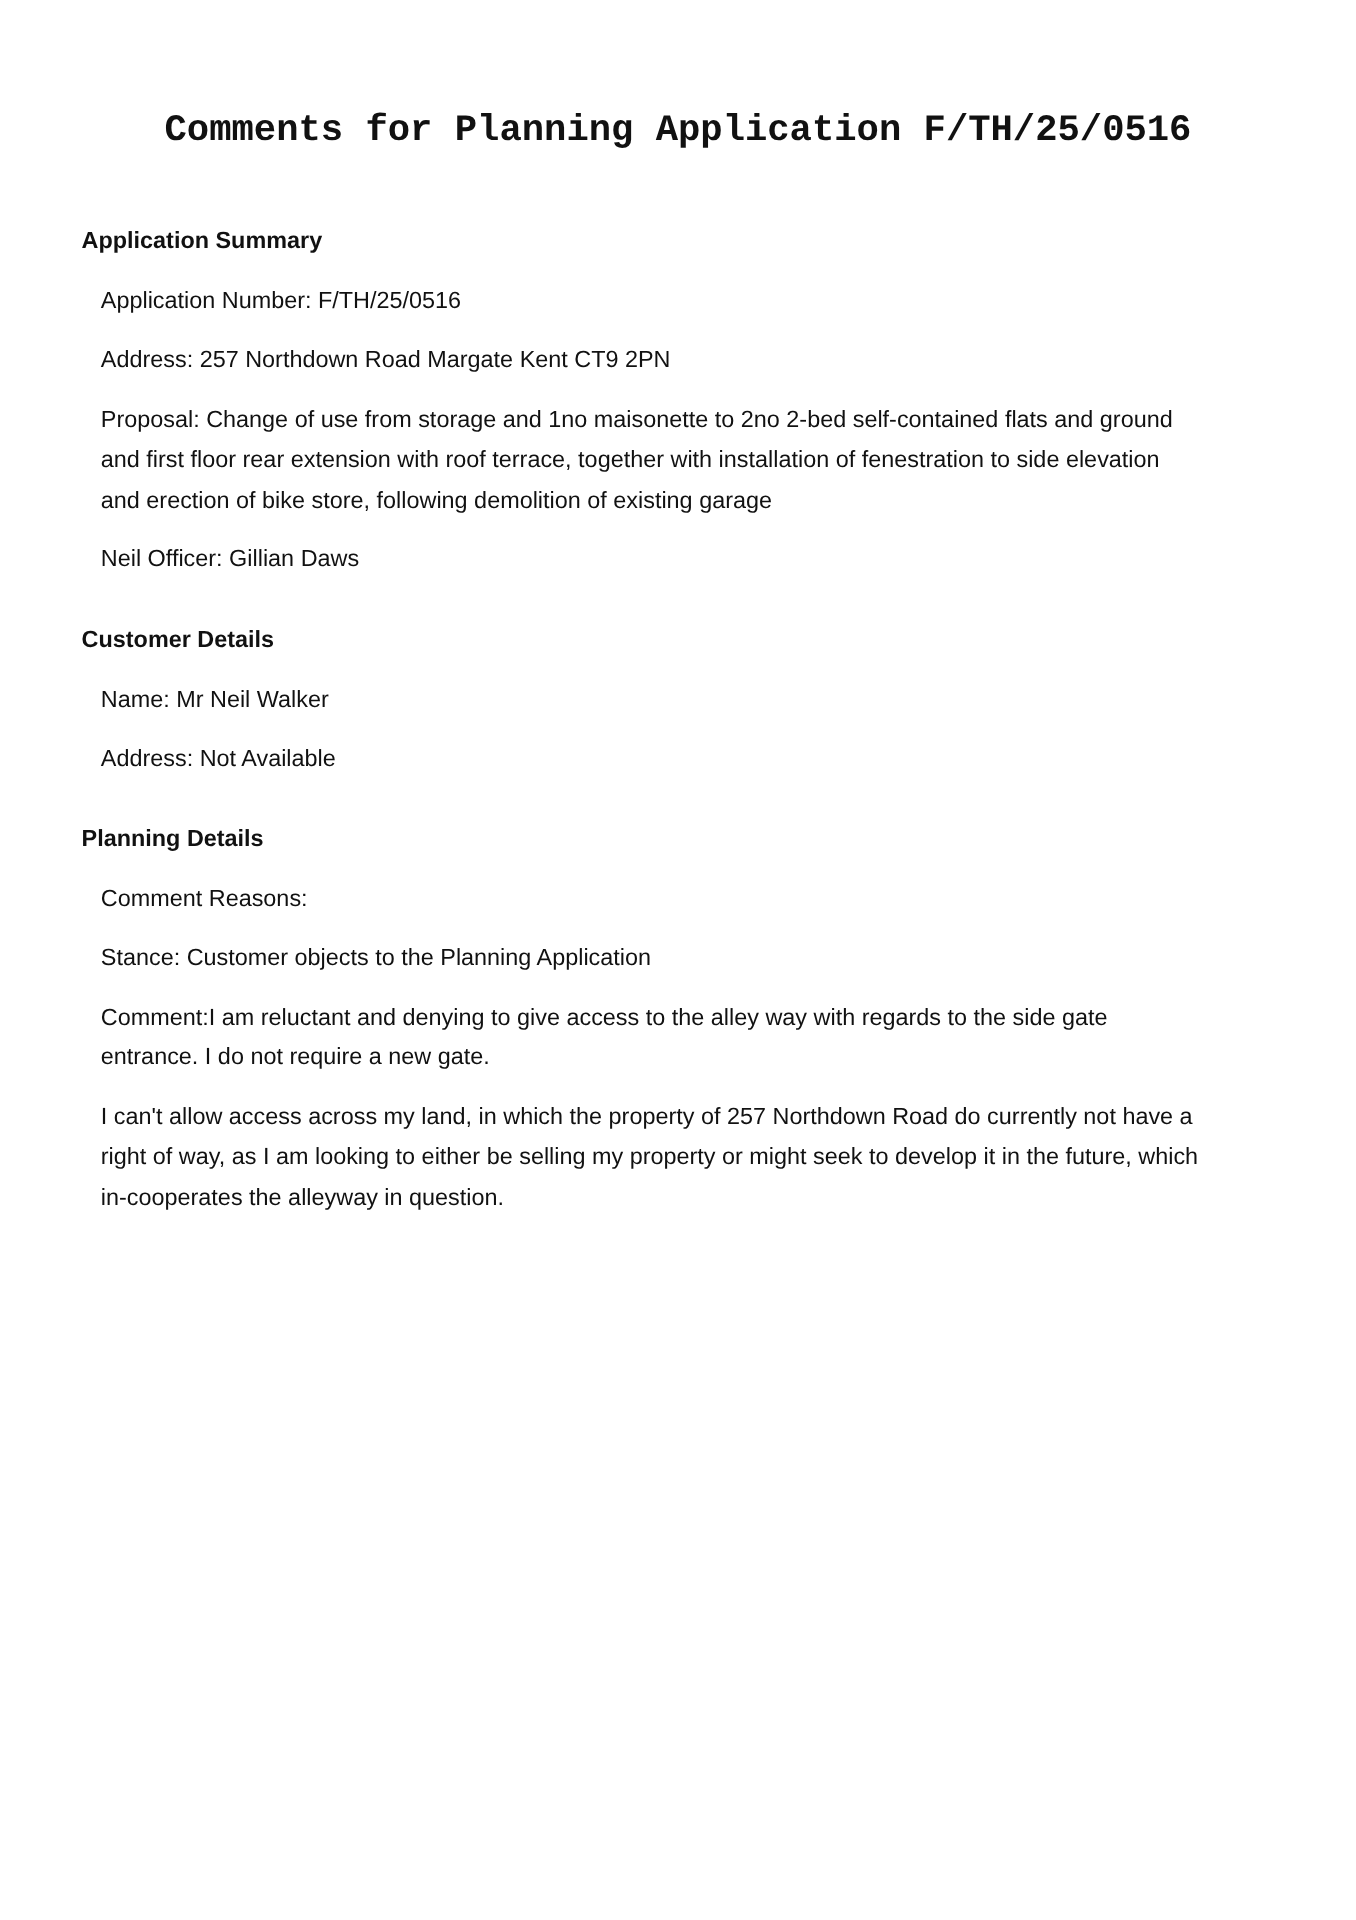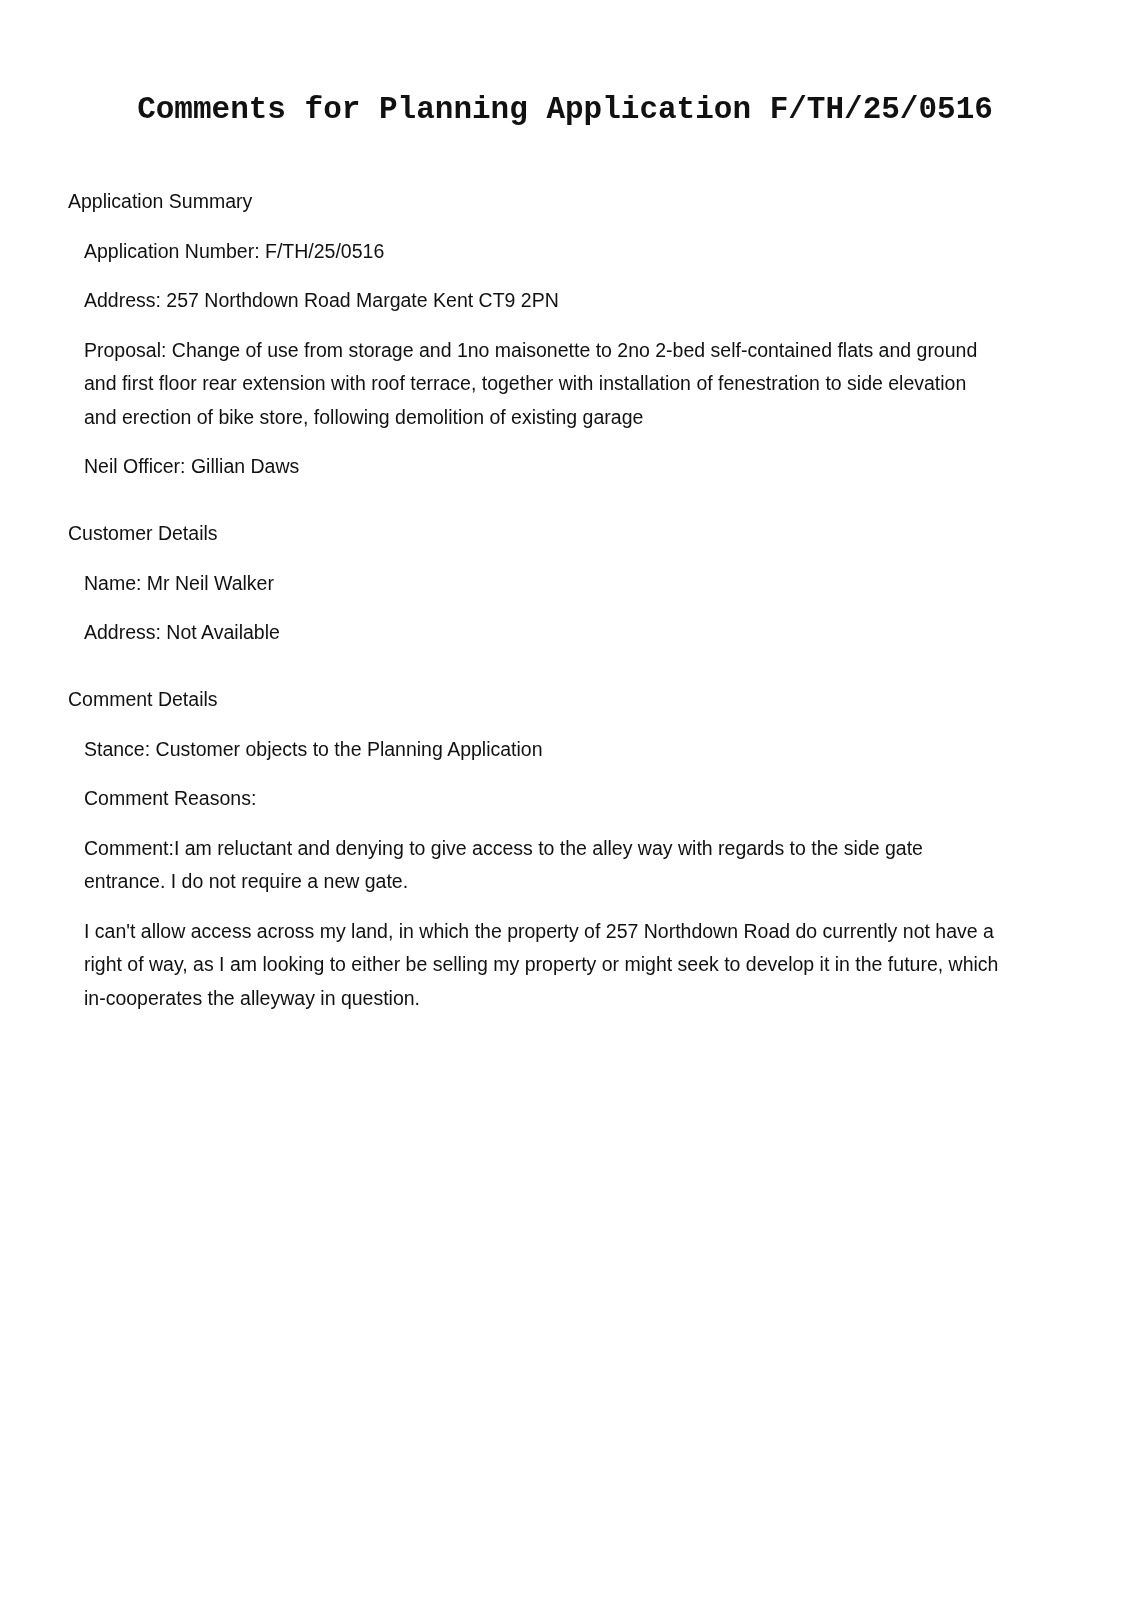--- a/index.html
+++ b/index.html
@@ -31,21 +31,21 @@
   }
   .doc-section {
     margin: 0;
   }
   .doc-section + .doc-section {
     margin-top: 33.5px;
   }
   .section-heading {
     margin: 0;
     font-size: 19.5px;
-    font-weight: normal;
+    font-weight: bold;
     line-height: 33.5px;
   }
   .doc-line {
     margin: 16px;
     padding: 0;
   }
 </style>
 </head>
 <body>
 
@@ -61,20 +61,20 @@
     <p class="doc-line">Neil Officer: Gillian Daws</p>
   </section>
 
   <section class="doc-section">
     <h2 class="section-heading">Customer Details</h2>
     <p class="doc-line">Name: Mr Neil Walker</p>
     <p class="doc-line">Address: Not Available</p>
   </section>
 
   <section class="doc-section">
-    <h2 class="section-heading">Comment Details</h2>
+    <h2 class="section-heading">Planning Details</h2>
+    <p class="doc-line">Comment Reasons:</p>
     <p class="doc-line">Stance: Customer objects to the Planning Application</p>
-    <p class="doc-line">Comment Reasons:</p>
     <p class="doc-line">Comment:I am reluctant and denying to give access to the alley way with regards to the side gate entrance. I do not require a new gate.</p>
     <p class="doc-line">I can't allow access across my land, in which the property of 257 Northdown Road do currently not have a right of way, as I am looking to either be selling my property or might seek to develop it in the future, which in-cooperates the alleyway in question.</p>
   </section>
 
 </div>
 
 </body></html>

